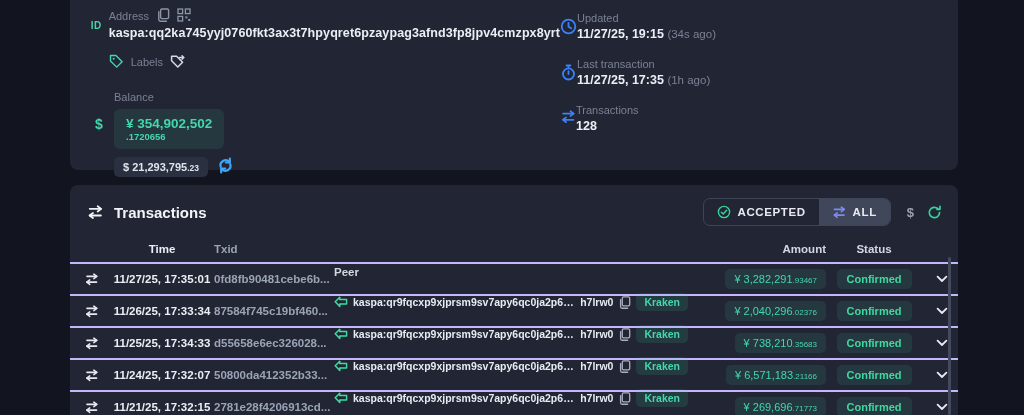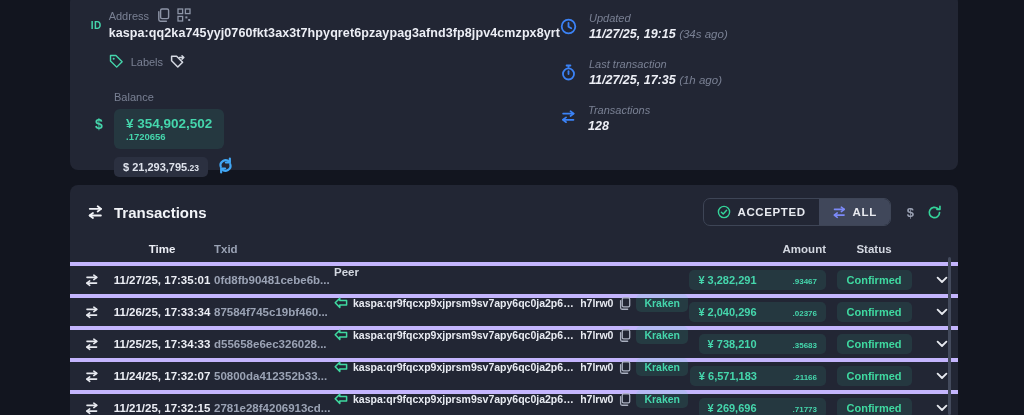--- a/index.html
+++ b/index.html
@@ -34,48 +34,48 @@
     color:#45d6ac; font-weight:bold; font-size:13.5px;flex-direction:column;
   }
   .kas-badge .frac { font-size:9.5px; font-weight:bold; }
   .usd-line { display:flex; align-items:flex-start; gap:9px; margin-top:8px; }
   .usd-badge {
     display:inline-flex; align-items:baseline;
     background:#2b3040; border-radius:5px; padding:4px 9px;
     color:#dfe3ec; font-weight:bold; font-size:11px;
   }
   .usd-badge .frac { font-size:8.5px; }
-  .stat { display:flex; gap:12px; margin-bottom:17px;font-style:italic; }
+  .stat { display:flex; gap:0; margin-bottom:17px; }
   .stat .sicon { padding-top:6px; }
   .stat .val { font-size:12.5px; font-weight:bold; color:#eceef5; margin-top:3px; }
   .stat .ago { font-weight:normal; color:#7a8194; font-size:11.5px; }
 
   
   .tx-head { display:flex; align-items:center; justify-content:space-between; padding:13px 16px 9px 16px; }
   .tx-title { display:flex; align-items:center; gap:10px; font-size:15px; font-weight:bold; color:#f2f4f8; }
   .tx-controls { display:flex; align-items:center; }
   .toggle-group { display:flex; border:1px solid #3e4556; border-radius:7px; overflow:hidden; }
   .tbtn { display:flex; align-items:center; gap:7px; padding:6px 13px; font-size:11.5px; font-weight:bold; letter-spacing:.6px; color:#e8eaf0; cursor:pointer; background:transparent; border:none; font-family:inherit;}
   .tbtn.active { background:#40475a; }
   .ctl-dollar { color:#9aa1b3; font-weight:bold; font-size:13px; margin-left:16px; cursor:pointer;}
   .ctl-refresh { margin-left:13px; cursor:pointer; display:flex; }
 
   .thead, .trow { display:flex; align-items:center; padding:0 10px 0 14px; }
   .thead { height:27px; font-size:11.5px; font-weight:bold; color:#d3d7e0; }
-  .trow { height:32px; border-top:4px solid #c4b5fd; font-weight:bold; }
+  .trow { height:32px; border-top:2px solid #c4b5fd; font-weight:bold; }
   .c-icon { width:26px; display:flex; }
   .c-time { width:104px; font-size:11.5px; color:#eceef5;text-align:center; }
   .c-txid { width:120px; font-size:11.5px; color:#9ba3b5; }
   .c-peer { flex:1; display:flex; align-items:center; gap:5px; min-width:0;margin-top:46px; }
   .peer-text { font-size:10.5px; color:#e8ebf2; white-space:nowrap; overflow:hidden; text-overflow:ellipsis; flex:0 1 auto; }
   .peer-suffix { font-size:10.5px; color:#e8ebf2; white-space:nowrap; }
   .c-amount { width:138px; display:flex; justify-content:flex-end; }
   .c-status { width:96px; display:flex; justify-content:center; }
   .c-chev { width:26px; display:flex; justify-content:flex-end; cursor:pointer; }
-  .amt-badge { display:inline-flex; align-items:baseline; background:rgba(69,214,172,0.10); border-radius:5px; padding:4px 9px; color:#45d6ac; font-size:11px; font-weight:bold; white-space:nowrap;gap:36px;}
+  .amt-badge { display:inline-flex; align-items:baseline; background:rgba(69,214,172,0.10); border-radius:5px; padding:4px 9px; color:#45d6ac; font-size:11px; font-weight:normal; white-space:nowrap;}
   .amt-badge .frac { font-size:8px; }
   .status-badge { background:rgba(69,214,172,0.10); border-radius:5px; padding:4px 10px; color:#3fd9a0; font-size:11px; font-weight:bold; }
   .tag-badge { background:rgba(69,214,172,0.12); border-radius:5px; padding:3px 8px; color:#45d6ac; font-size:10.5px; font-weight:bold; white-space:nowrap; cursor:pointer;}
   .tag-badge.gray { background:#3a4050; color:#c9cedb; border-radius:9px; }
   .copy-btn { display:flex; cursor:pointer; }
   .vscroll { position:absolute; right:7px; top:72px; bottom:0; width:3px; background:#434a5c; border-radius:2px; }
   svg { display:block; }
 </style>
 </head>
 <body>

